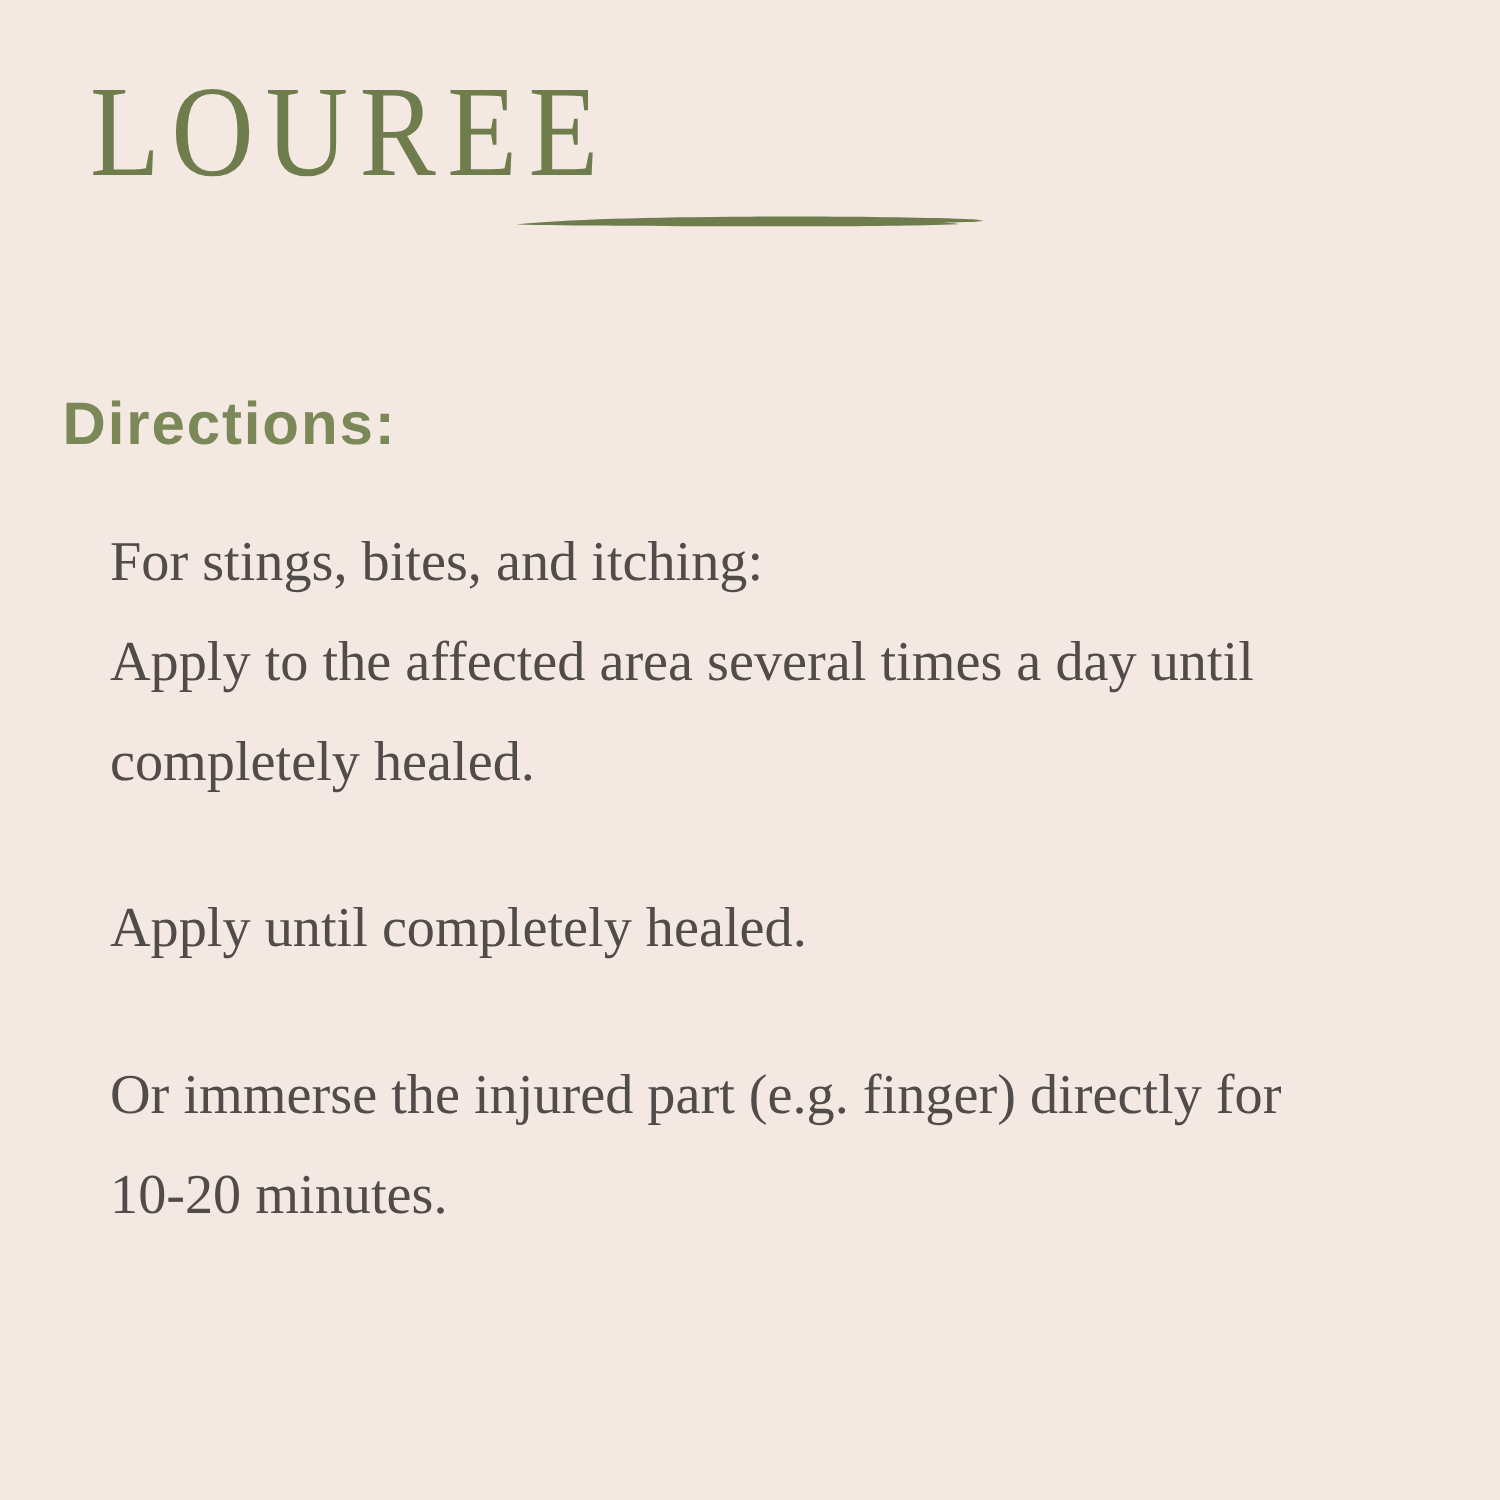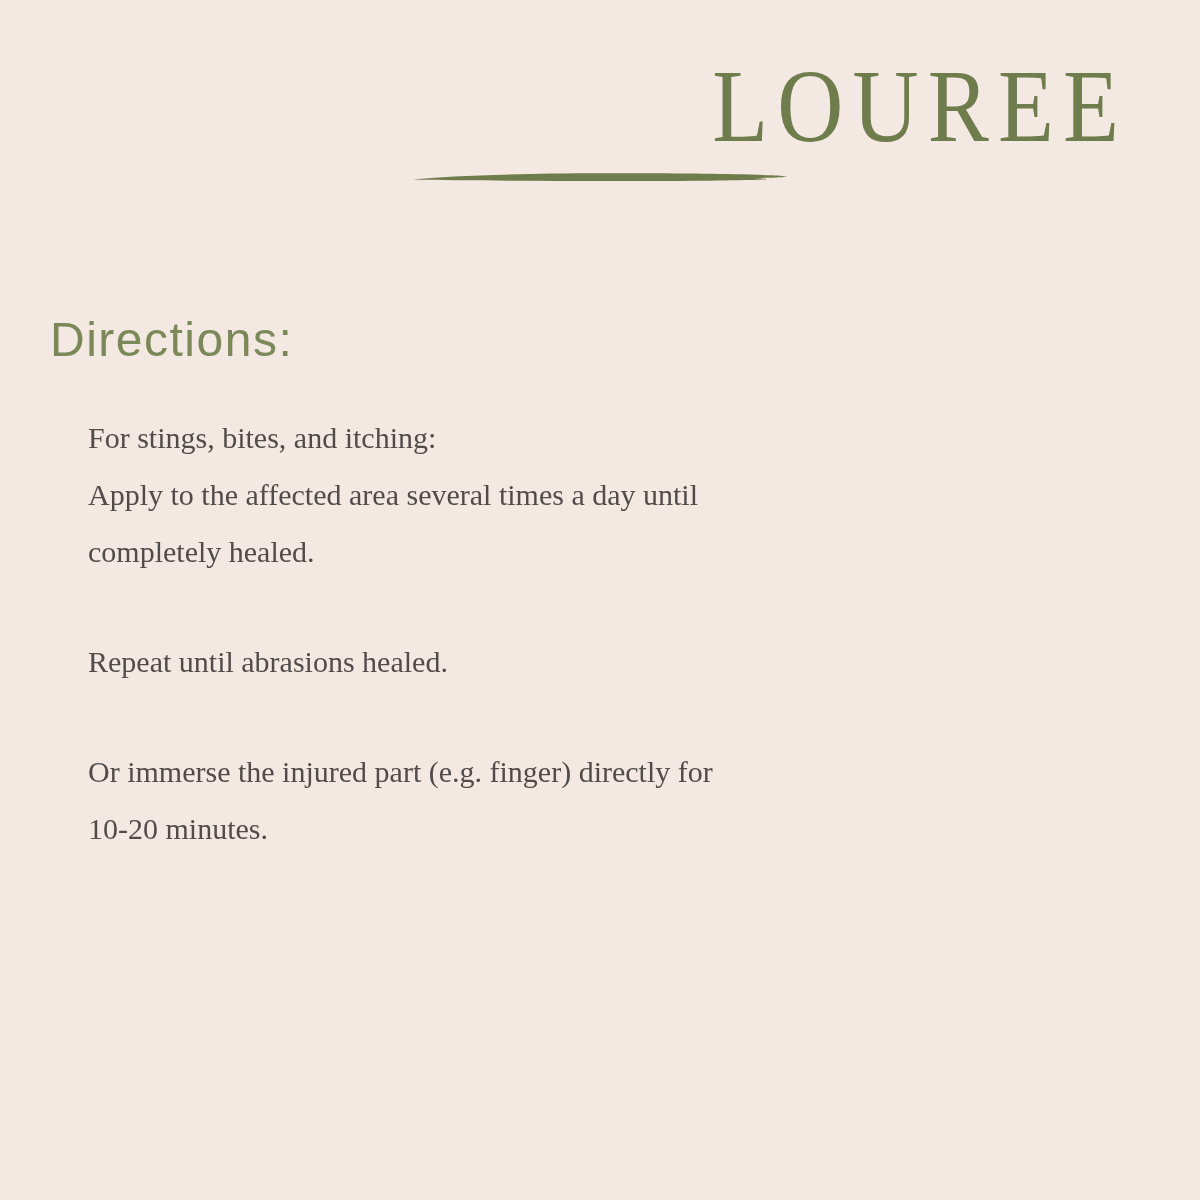--- a/index.html
+++ b/index.html
@@ -10,21 +10,21 @@
     overflow: hidden;
     font-family: "Liberation Serif", serif;
   }
   .page {
     position: relative;
     width: 1200px;
     height: 1200px;
     box-sizing: border-box;
   }
   .brand-header {
-    text-align: right;
+    text-align: left;
     padding-top: 54px;
   }
   .brand-logo {
     margin: 0;
     font-family: "Liberation Serif", serif;
     font-weight: 400;
     font-size: 104px;
     line-height: 1;
     letter-spacing: 0.10em;
     color: #6e7d4b;
@@ -34,35 +34,35 @@
   }
   .brand-underline {
     display: block;
     margin: 10px auto 0 auto;
     width: 380px;
     height: 18px;
   }
   .directions-heading {
     margin: 128px 0 0 50px;
     font-family: "Liberation Sans", sans-serif;
-    font-weight: 400;
+    font-weight: 700;
     font-size: 48px;
     line-height: 1.1;
     letter-spacing: 1.5px;
     color: #7a8957;
   }
   .directions-body {
     margin: 0;
     padding: 0;
   }
   .direction-paragraph {
     margin: 0 40px 53px 88px;
     font-family: "Liberation Serif", serif;
-    font-size: 30px;
-    line-height: 57px;
+    font-size: 45px;
+    line-height: 80px;
     color: #514c4a;
     white-space: pre-line;
   }
   .direction-paragraph.first {
     margin-top: 42px;
   }
 </style>
 </head>
 <body>
 
@@ -84,20 +84,20 @@
 
   <main>
     <h2 class="directions-heading">Directions:</h2>
 
     <div class="directions-body">
       <p class="direction-paragraph first">For stings, bites, and itching:
 Apply to the affected area several times a day until
 completely healed.</p>
 
 
-      <p class="direction-paragraph">Repeat until abrasions healed.</p>
+      <p class="direction-paragraph">Apply until completely healed.</p>
 
       <p class="direction-paragraph">Or immerse the injured part (e.g. finger) directly for
 10-20 minutes.</p>
     </div>
   </main>
 
 </div>
 
 </body></html>

